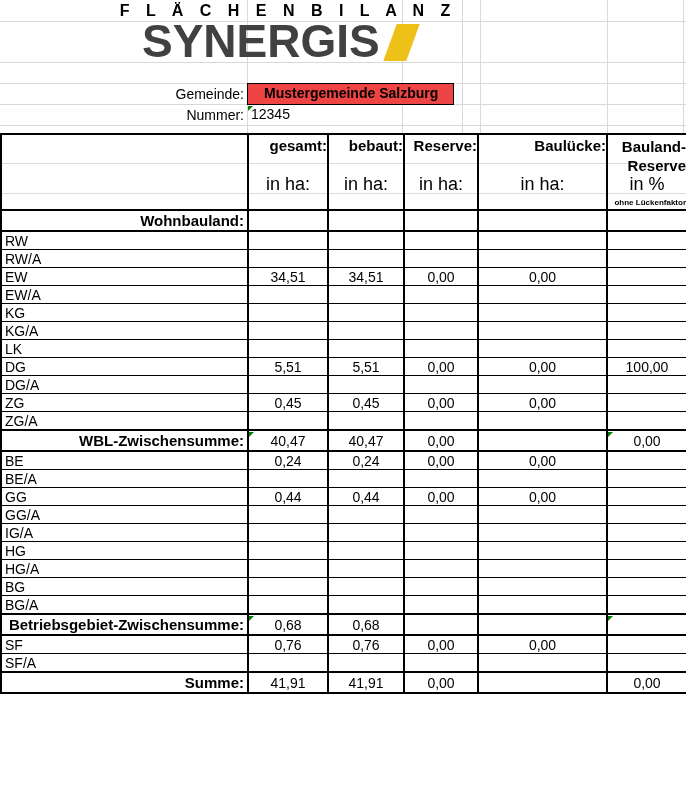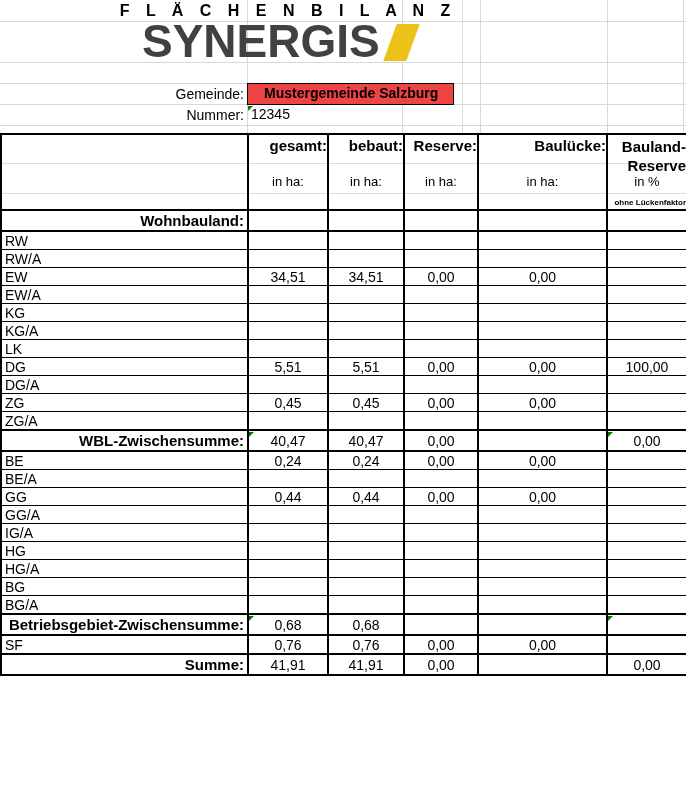--- a/index.html
+++ b/index.html
@@ -67,21 +67,21 @@
     padding:0 3px;font-size:14px;overflow:hidden;white-space:nowrap;
   }
   tr.hrow td{
     height:74px;border-top-width:2px;border-bottom-width:2px;vertical-align:top;
     position:relative;
     background-image:linear-gradient(#dcdcdc,#dcdcdc),linear-gradient(#dcdcdc,#dcdcdc);
     background-size:100% 1px,100% 1px;background-position:0 28px,0 58px;background-repeat:no-repeat;
   }
   .col-title{position:absolute;top:2px;left:0;width:100%;text-align:right;
     font-weight:bold;font-size:15px;line-height:18px;}
-  .col-unit{position:absolute;top:39px;left:0;width:100%;text-align:center;font-size:13px;}
+  .col-unit{position:absolute;top:39px;left:0;width:100%;text-align:center;font-size:18px;}
   .col-note{position:absolute;top:63px;left:0;width:100%;text-align:right;
     font-size:8px;font-weight:bold;letter-spacing:0px;}
   tr.row-data td{height:17px;}
   tr.row-section td,tr.row-subtotal td,tr.row-total td{
     height:19px;border-top-width:2px;border-bottom-width:2px;
   }
   td.lbl{text-align:left;}
   td.val{text-align:center;position:relative;}
   tr.row-section td.lbl,tr.row-subtotal td.lbl,tr.row-total td.lbl{
     text-align:right;font-weight:bold;font-size:15px;
@@ -332,20 +332,28 @@
           <td class="val tri"></td>
         </tr>
         <tr class="row-data">
           <td class="lbl">SF</td>
           <td class="val">0,76</td>
           <td class="val">0,76</td>
           <td class="val">0,00</td>
           <td class="val">0,00</td>
           <td class="val"></td>
         </tr>
+        <tr class="row-data">
+          <td class="lbl">SF/A</td>
+          <td class="val"></td>
+          <td class="val"></td>
+          <td class="val"></td>
+          <td class="val"></td>
+          <td class="val"></td>
+        </tr>
         <tr class="row-total">
           <td class="lbl">Summe:</td>
           <td class="val">41,91</td>
           <td class="val">41,91</td>
           <td class="val">0,00</td>
           <td class="val"></td>
           <td class="val">0,00</td>
         </tr>
       </tbody>
   </table>

